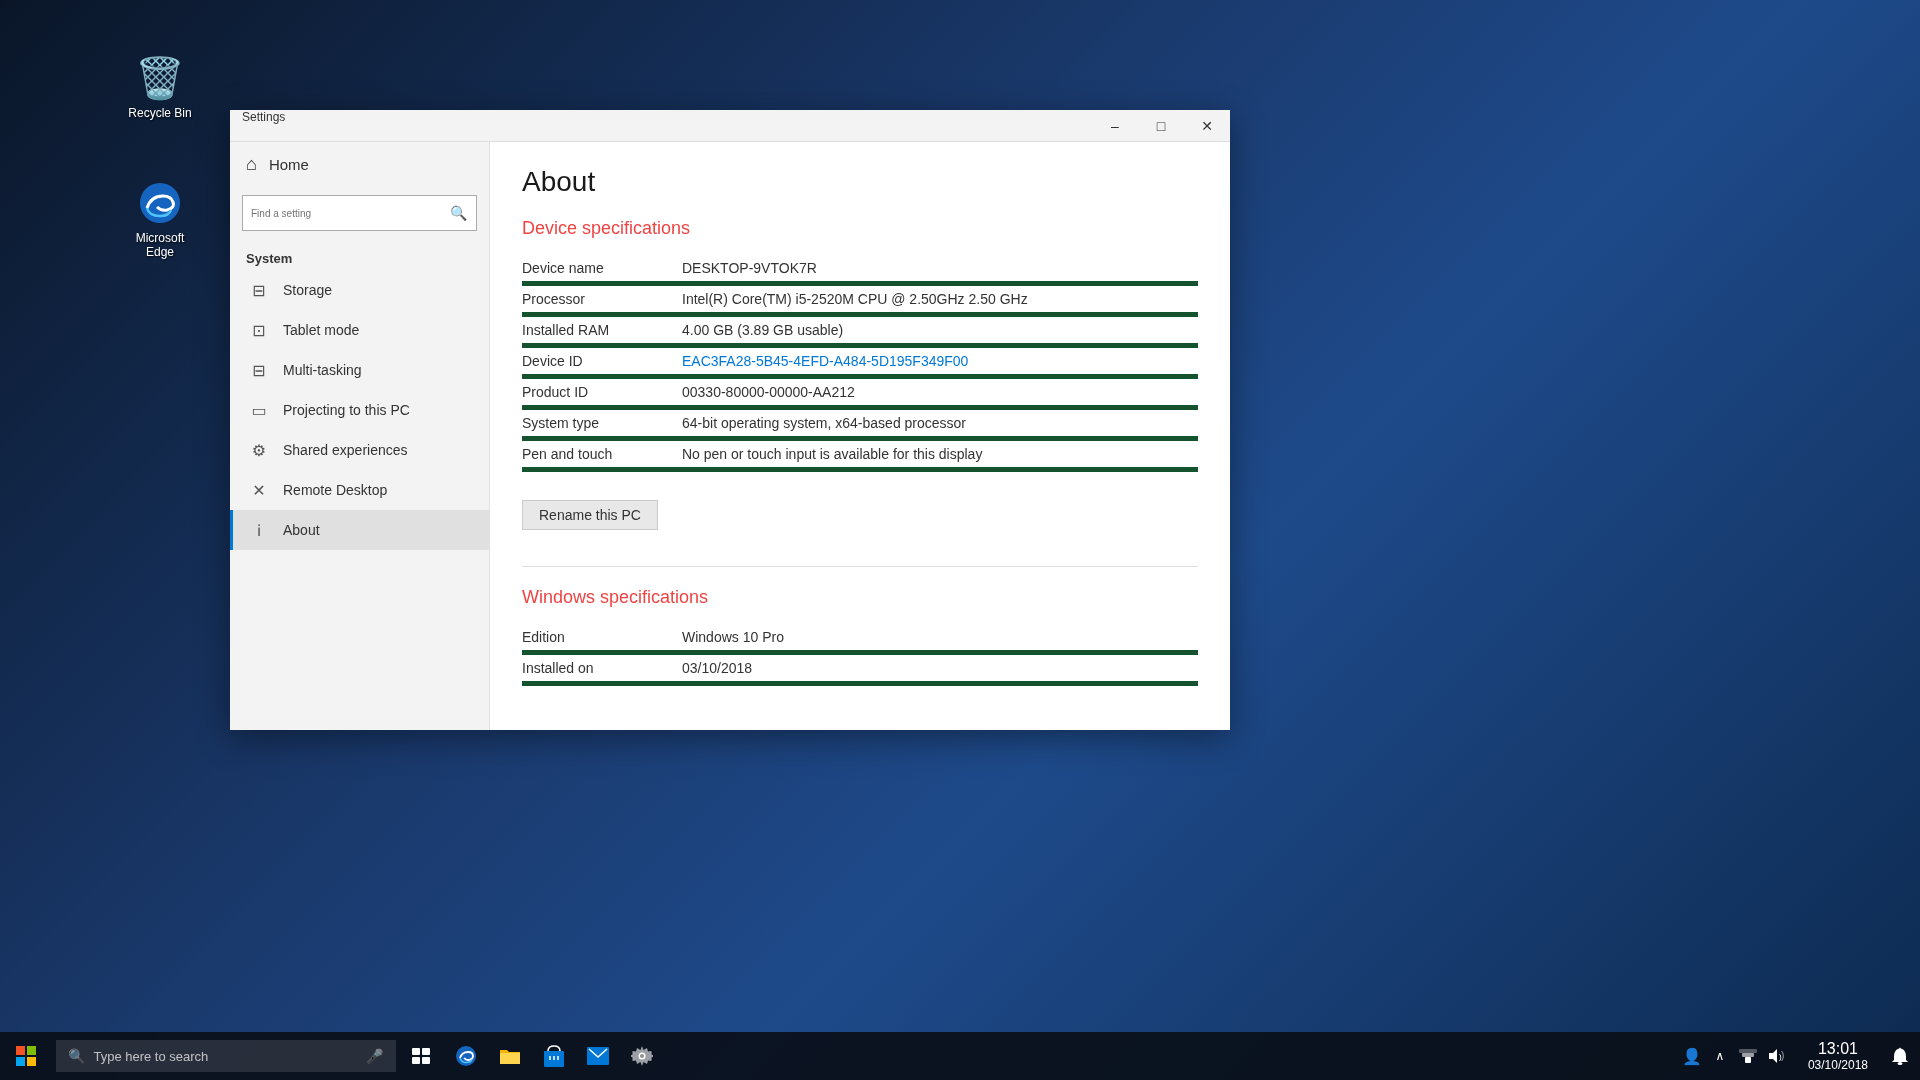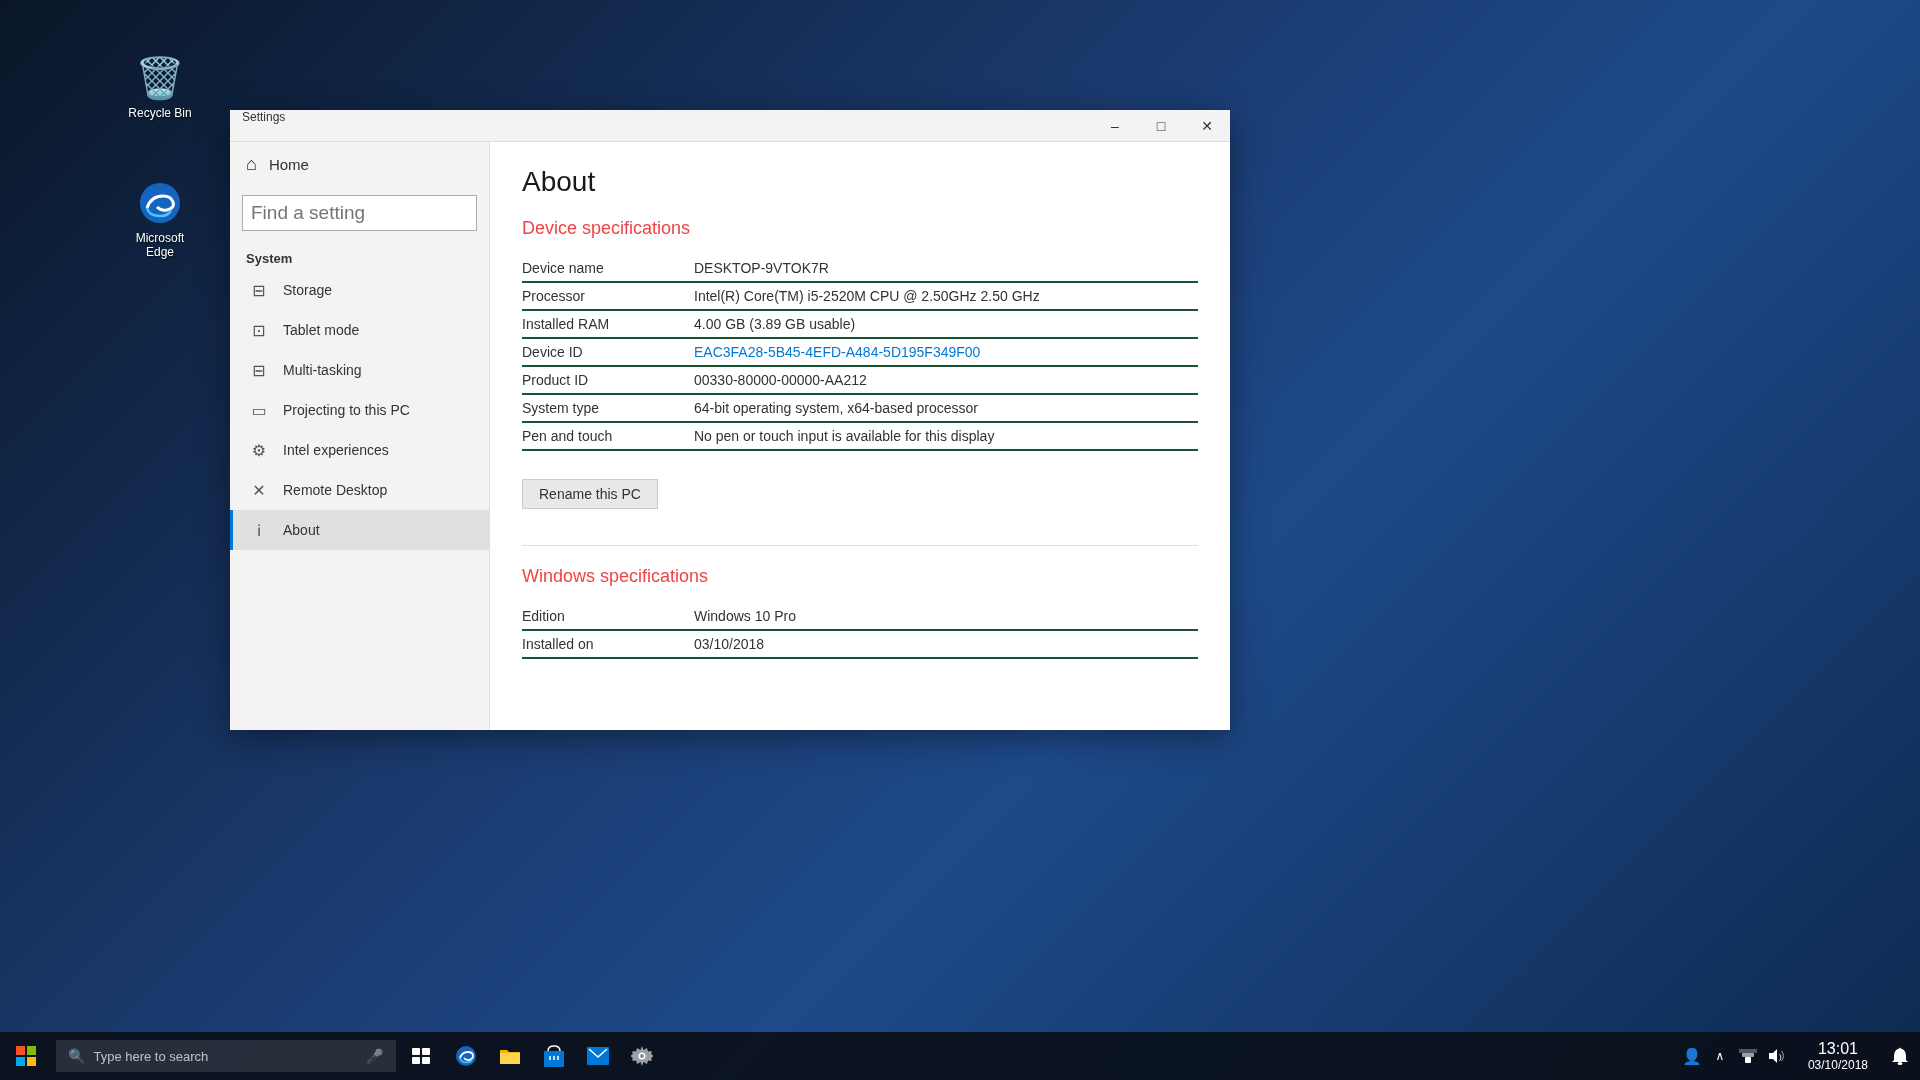--- a/index.html
+++ b/index.html
@@ -135,21 +135,21 @@
       align-items: center;
       border: 1px solid #ababab;
       background: white;
       height: 36px;
       padding: 0 8px;
     }
     .search-input {
       flex: 1;
       border: none;
       outline: none;
-      font-size: 19px;
+      font-size: 10px;
       background: transparent;
       color: #888;
     }
     .search-icon-span {
       color: #666;
       font-size: 14px;
     }
 
     .section-label {
       padding: 8px 16px 4px 16px;
@@ -205,22 +205,21 @@
     }
 
     .spec-table {
       width: 100%;
       margin-bottom: 20px;
     }
     .spec-row {
       display: flex;
       padding: 5px 0;
       font-size: 14px;
-      border-bottom: 2px solid #14532d;
-      gap: 12px;
+      border-bottom: 5px solid #14532d;
     }
     .spec-label {
       width: 160px;
       color: #333;
       flex-shrink: 0;
     }
     .spec-value {
       color: #333;
       flex: 1;
     }
@@ -414,21 +413,21 @@
         <div class="nav-item">
           <span class="nav-icon">⊟</span>
           <span>Multi-tasking</span>
         </div>
         <div class="nav-item">
           <span class="nav-icon">▭</span>
           <span>Projecting to this PC</span>
         </div>
         <div class="nav-item">
           <span class="nav-icon">⚙</span>
-          <span>Intel experiences</span>
+          <span>Shared experiences</span>
         </div>
         <div class="nav-item">
           <span class="nav-icon">✕</span>
           <span>Remote Desktop</span>
         </div>
         <div class="nav-item active">
           <span class="nav-icon">ℹ</span>
           <span>About</span>
         </div>
       </div>

